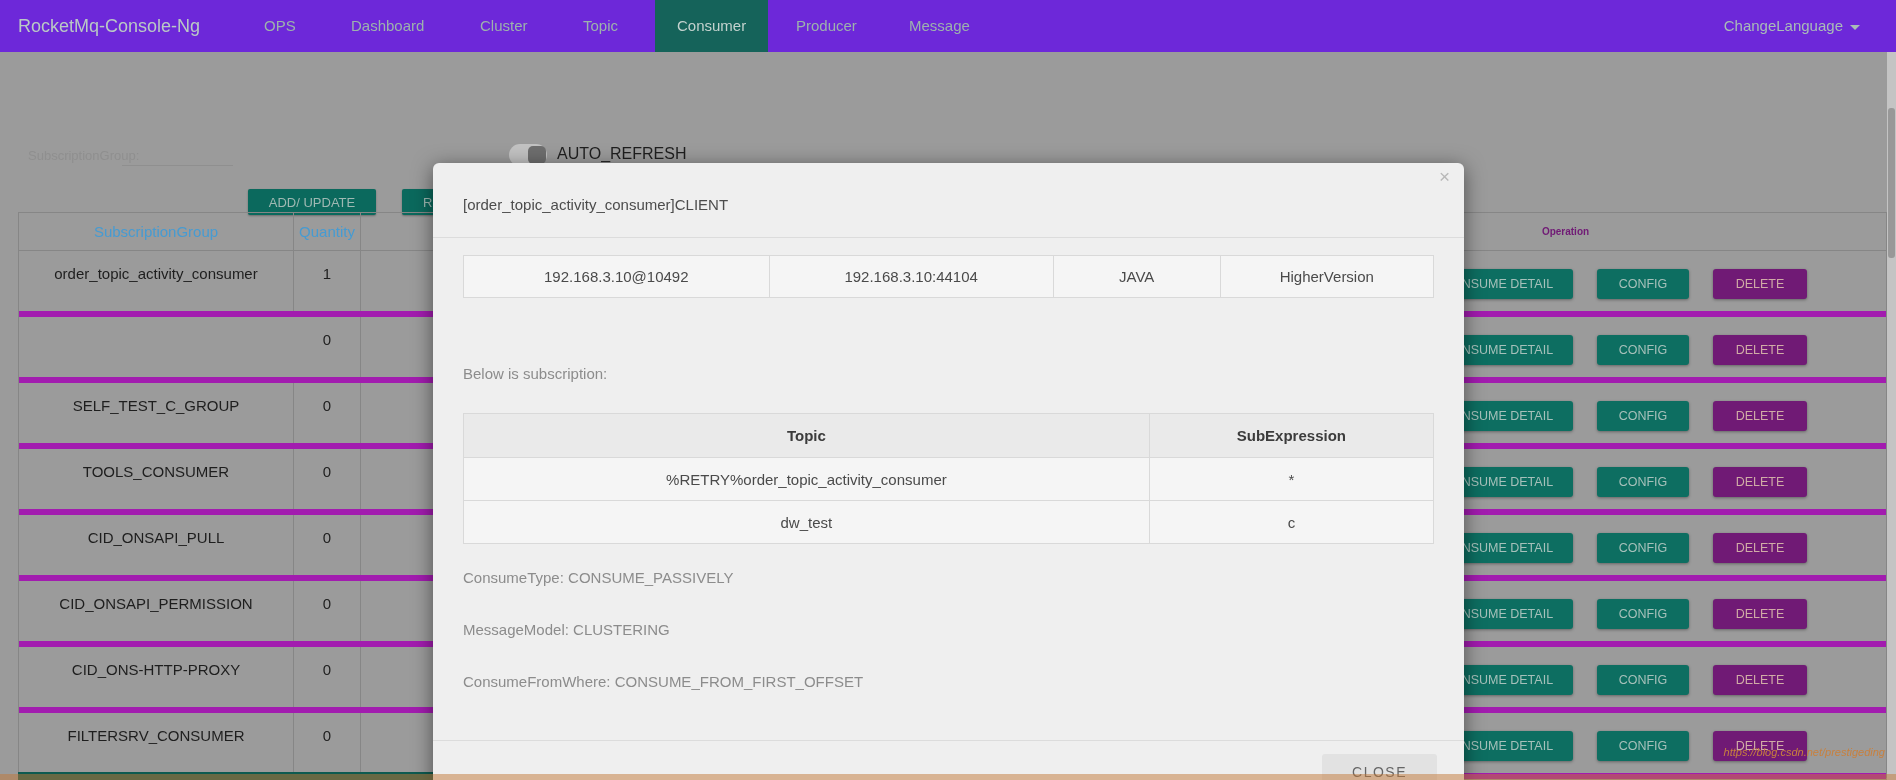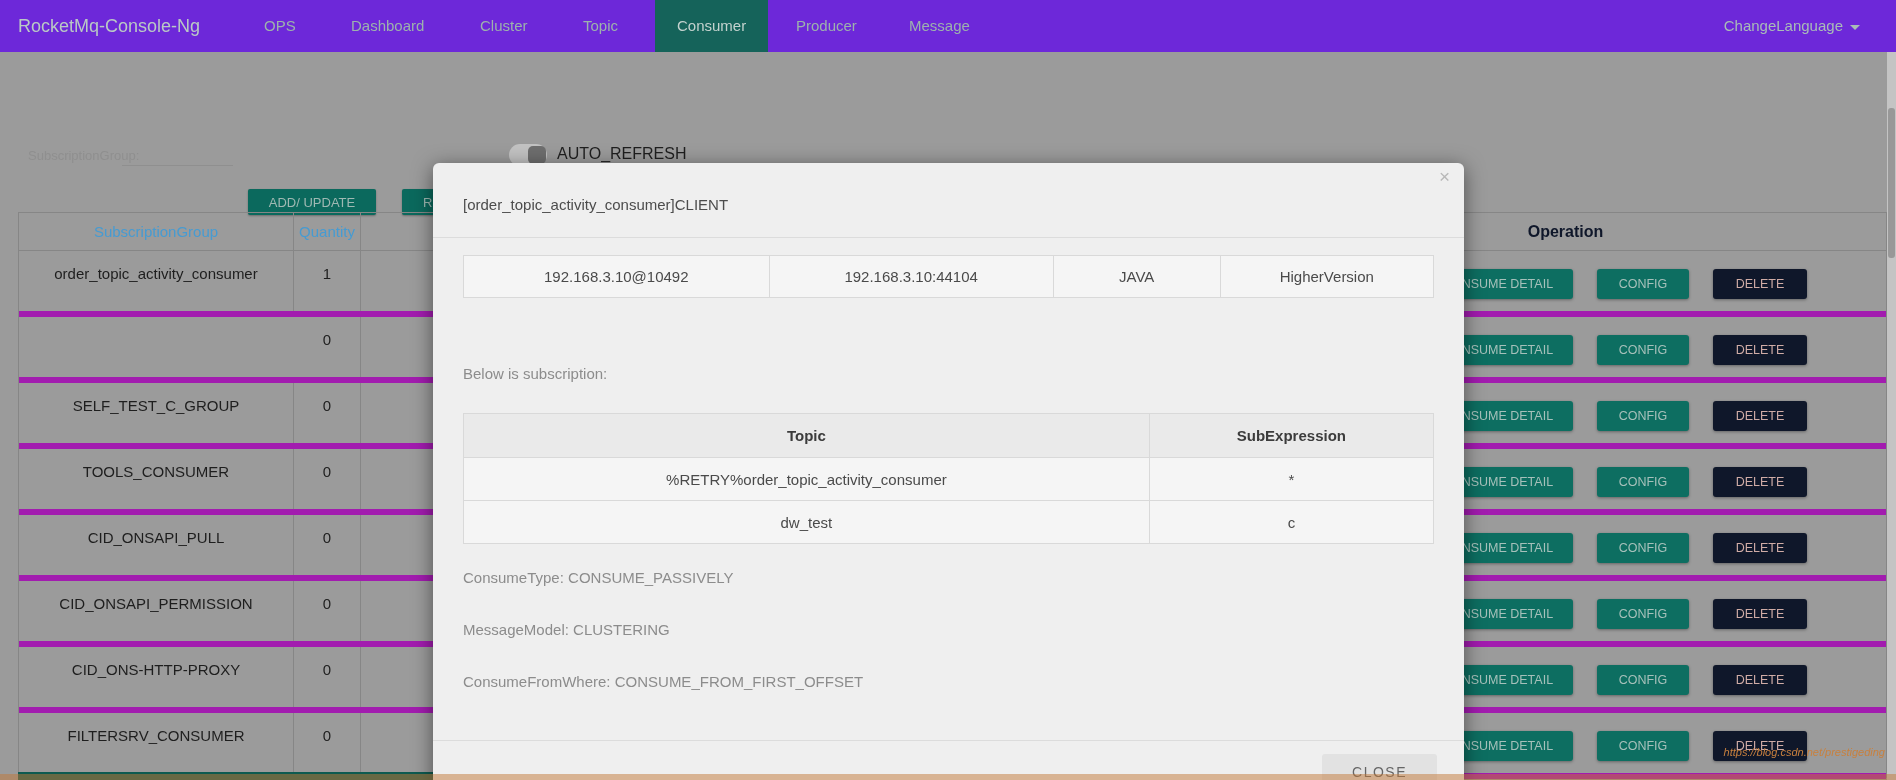--- a/index.html
+++ b/index.html
@@ -34,27 +34,27 @@
   .gtable { position:absolute; left:18px; top:212px; width:1869px; height:566px;
             border:1px solid #868686; border-bottom:none; }
   .g-head { height:38px; border-bottom:1px solid #868686; position:relative; }
   .g-row  { height:66px; border-bottom:6px solid #a21caf; position:relative; }
   .c1 { position:absolute; left:0; top:0; width:275px; height:100%; border-right:1px solid #868686;
         text-align:center; }
   .c2 { position:absolute; left:275px; top:0; width:67px; height:100%; border-right:1px solid #868686;
         text-align:center; }
   .cop { position:absolute; left:1224px; top:0; width:645px; height:100%; }
   .g-head .c1, .g-head .c2 { line-height:38px; font-size:15px; color:#469bd2; cursor:pointer; }
-  .g-head .cop { line-height:38px; font-size:16px; font-weight:bold; color:#0f172a; text-align:center; }
+  .g-head .cop { line-height:38px; font-size:10px; font-weight:bold; color:#701a75; text-align:center; }
   .g-row .c1, .g-row .c2 { padding-top:14px; font-size:15px; color:#1e1e1e; }
   .op-group { position:absolute; left:180px; top:18px; white-space:nowrap; }
   .rbtn { display:inline-block; height:30px; border:none; border-radius:3px; font-size:12.5px; cursor:pointer;
           vertical-align:top; box-shadow:0 1px 3px rgba(0,0,0,.35); font-family:"Liberation Sans", sans-serif; }
   .rbtn.teal { background:#0d6e61; color:#a6c0ba; }
-  .rbtn.red  { background:#0f172a; color:#d0aca6; }
+  .rbtn.red  { background:#701a75; color:#d0aca6; }
   .rbtn.detail { width:150px; margin-right:24px; }
   .rbtn.config { width:92px;  margin-right:24px; }
   .rbtn.delete { width:94px; }
 
   .bottom-teal { position:absolute; left:18px; top:772px; width:420px; height:8px; background:#0d5a50; z-index:20; }
 
   
   .sb-track { position:absolute; right:0; top:52px; width:9px; height:728px; background:#c4c4c4; z-index:40; }
   .sb-thumb { position:absolute; right:1px; top:56px; width:7px; height:150px; background:#989898; border-radius:3px; }
 

